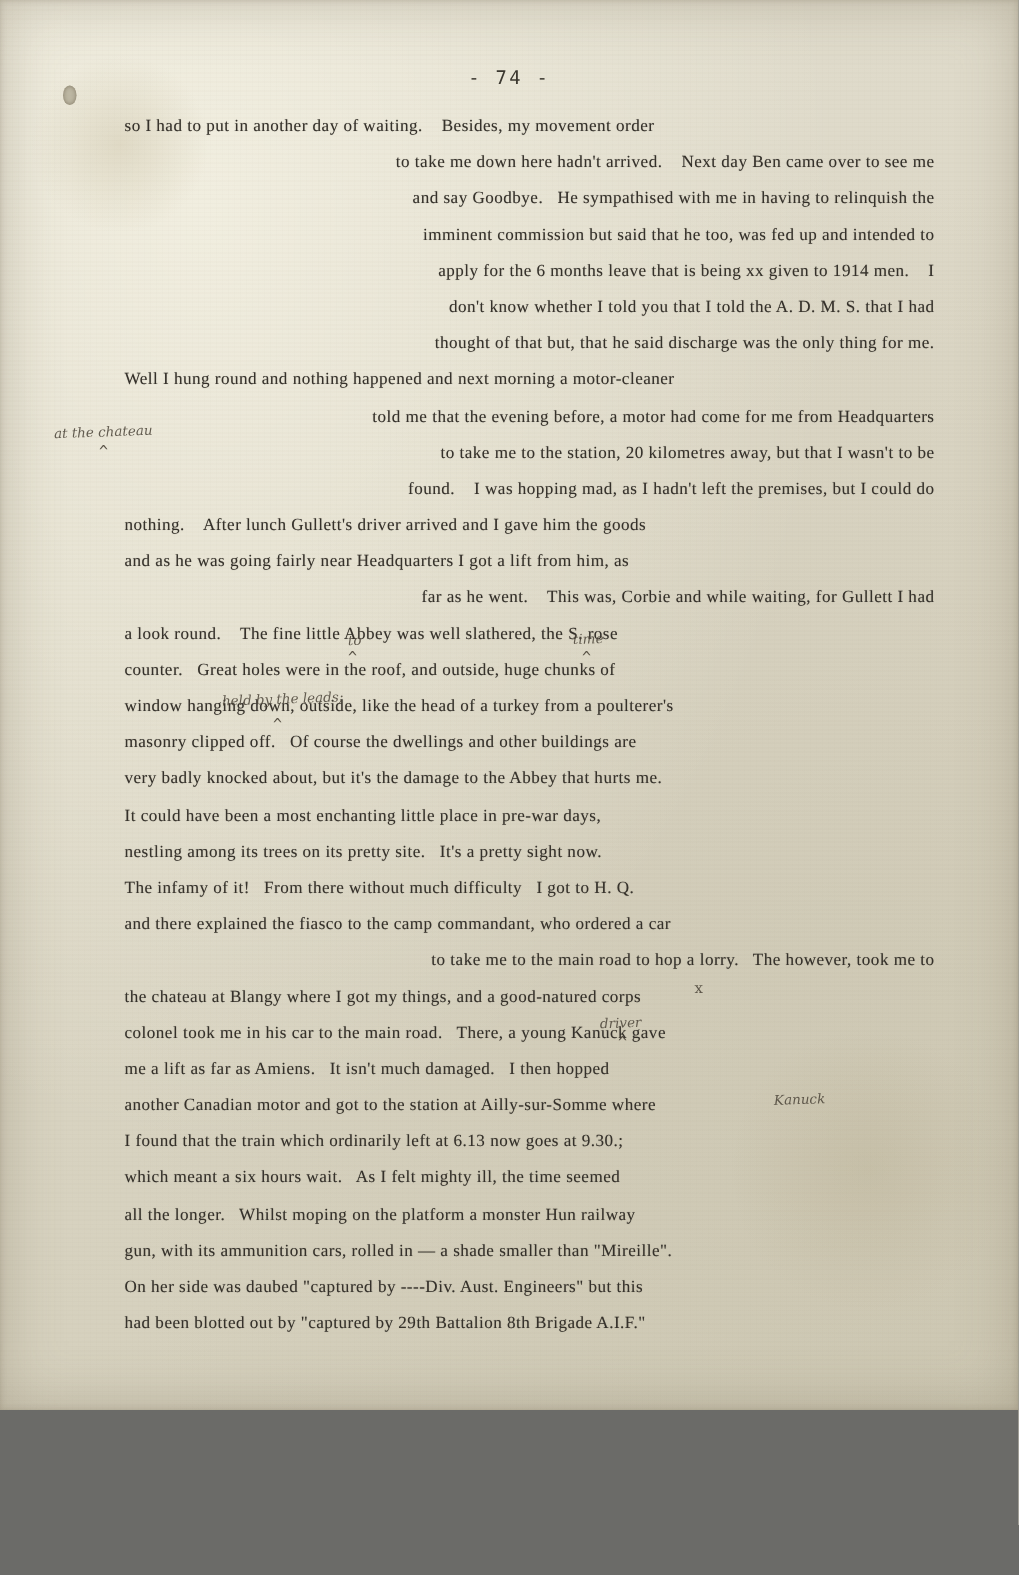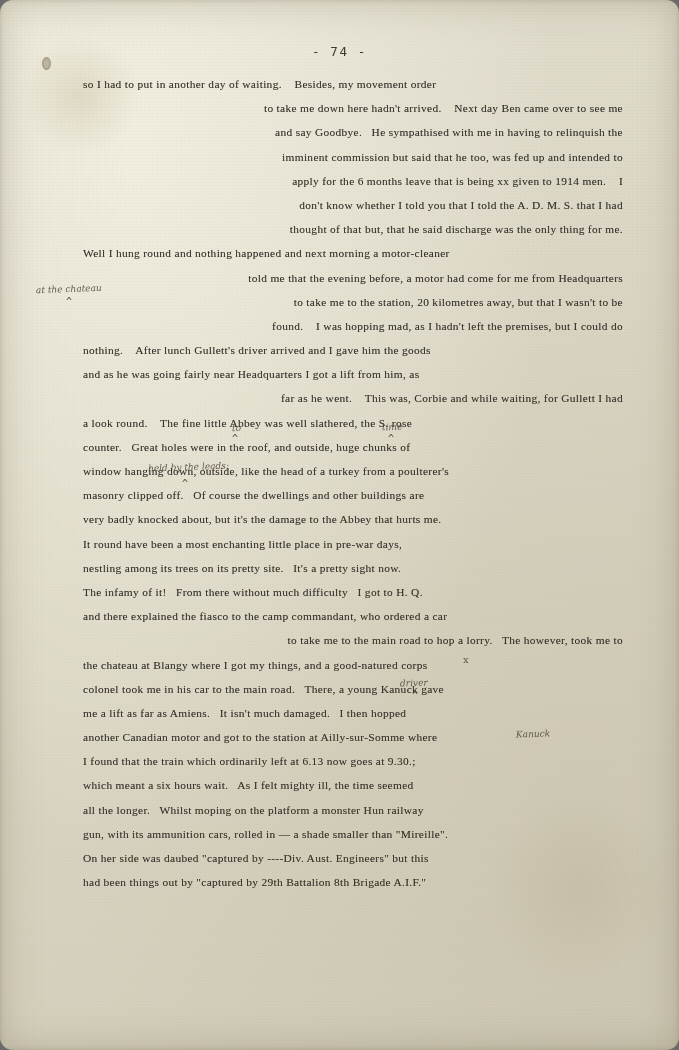--- a/index.html
+++ b/index.html
@@ -3,30 +3,29 @@
 <meta charset="utf-8">
 <style>
   html, body {
     margin: 0;
     padding: 0;
     background: #6b6b68;
   }
   .page {
     position: relative;
     width: 679px;
-    height: 1050px;
+    height: 940px;
     overflow: hidden;
     background: #d9d5c6;
     background-image:
       radial-gradient(ellipse at 20% 15%, rgba(255,253,240,0.55), rgba(255,253,240,0) 55%),
       radial-gradient(ellipse at 85% 80%, rgba(190,183,160,0.35), rgba(190,183,160,0) 60%),
       linear-gradient(160deg, #e3dfd0 0%, #dcd7c6 40%, #d2cdb9 100%);
     font-family: "DejaVu Sans Mono", "Liberation Mono", monospace;
     color: #2e2b26;
-    border-radius: 13px;
   }
   .paper-edge {
     position: absolute;
     inset: 0;
     box-shadow: inset 0 0 38px rgba(120,110,85,0.35),
                 inset 0 0 4px rgba(90,80,60,0.25);
     pointer-events: none;
   }
   .grain {
     position: absolute;
@@ -143,35 +142,35 @@
     <div class="line indent">to take me to the station, 20 kilometres away, but that I wasn't to be</div>
     <div class="line indent">found.    I was hopping mad, as I hadn't left the premises, but I could do</div>
     <div class="line hang">nothing.    After lunch Gullett's driver arrived and I gave him the goods</div>
     <div class="line hang">and as he was going fairly near Headquarters I got a lift from him, as</div>
     <div class="line indent">far as he went.    This was, Corbie and while waiting, for Gullett I had</div>
     <div class="line hang">a look round.    The fine little Abbey was well slathered, the S. rose</div>
     <div class="line hang">counter.   Great holes were in the roof, and outside, huge chunks of</div>
     <div class="line hang">window hanging down, outside, like the head of a turkey from a poulterer's</div>
     <div class="line hang">masonry clipped off.   Of course the dwellings and other buildings are</div>
     <div class="line hang">very badly knocked about, but it's the damage to the Abbey that hurts me.</div>
-    <div class="line hang">It round have been a most enchanting little place in pre-war days,</div>
+    <div class="line hang">It could have been a most enchanting little place in pre-war days,</div>
     <div class="line hang">nestling among its trees on its pretty site.   It's a pretty sight now.</div>
     <div class="line hang">The infamy of it!   From there without much difficulty   I got to H. Q.</div>
     <div class="line hang">and there explained the fiasco to the camp commandant, who ordered a car</div>
     <div class="line indent">to take me to the main road to hop a lorry.   The however, took me to</div>
     <div class="line hang">the chateau at Blangy where I got my things, and a good-natured corps</div>
     <div class="line hang">colonel took me in his car to the main road.   There, a young Kanuck gave</div>
     <div class="line hang">me a lift as far as Amiens.   It isn't much damaged.   I then hopped</div>
     <div class="line hang">another Canadian motor and got to the station at Ailly-sur-Somme where</div>
     <div class="line hang">I found that the train which ordinarily left at 6.13 now goes at 9.30.;</div>
     <div class="line hang">which meant a six hours wait.   As I felt mighty ill, the time seemed</div>
     <div class="line hang">all the longer.   Whilst moping on the platform a monster Hun railway</div>
     <div class="line hang">gun, with its ammunition cars, rolled in — a shade smaller than "Mireille".</div>
     <div class="line hang">On her side was daubed "captured by ----Div. Aust. Engineers" but this</div>
-    <div class="line hang">had been things out by "captured by 29th Battalion 8th Brigade A.I.F."</div>
+    <div class="line hang">had been blotted out by "captured by 29th Battalion 8th Brigade A.I.F."</div>
   </div>
 
   <div class="hand" style="top:284px;left:36px;">at the chateau</div>
   <div class="caret" style="top:296px;left:66px;">^</div>
   <div class="hand" style="top:423px;left:232px;">to</div>
   <div class="caret" style="top:433px;left:232px;">^</div>
   <div class="hand" style="top:422px;left:382px;">time</div>
   <div class="caret" style="top:433px;left:388px;">^</div>
   <div class="hand" style="top:462px;left:148px;">held by the leads;</div>
   <div class="caret" style="top:478px;left:182px;">^</div>

